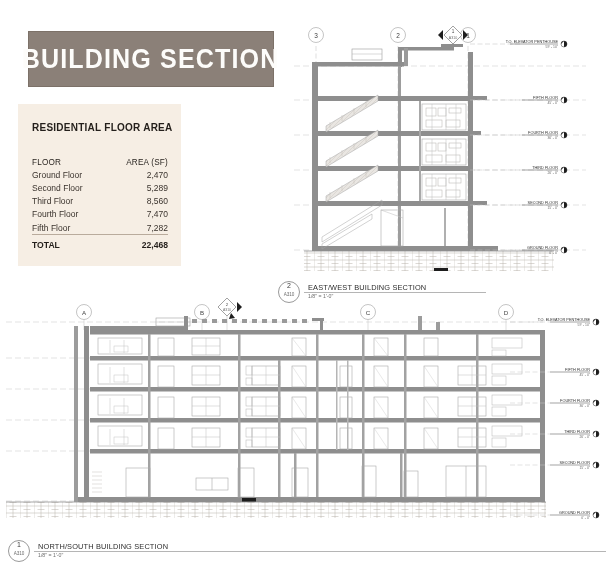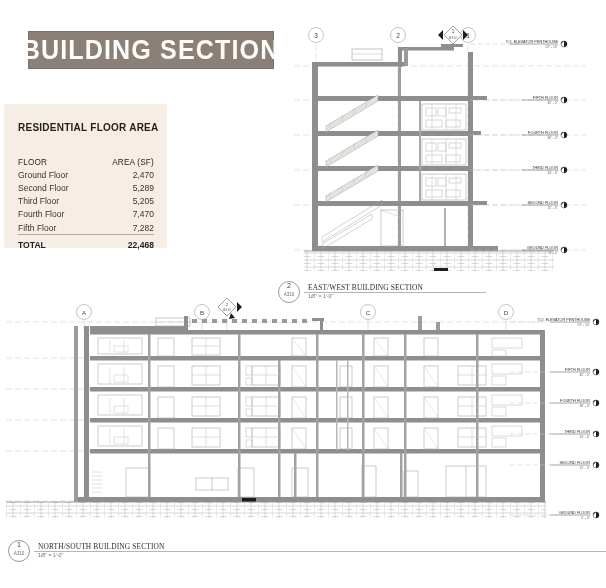--- a/index.html
+++ b/index.html
@@ -2,49 +2,49 @@
 <html><head>
 <meta charset="utf-8">
 <style>
   html,body{margin:0;padding:0;background:#ffffff;}
   body{width:606px;height:588px;position:relative;overflow:hidden;
        font-family:"Liberation Sans",sans-serif;color:#231f1c;}
 
   .sheet{position:absolute;inset:0;background:#fff;}
 
   
-  .title-banner{position:absolute;left:28px;top:31px;width:246px;height:38px;
+  .title-banner{position:absolute;left:28px;top:31px;width:246px;height:56px;
       background:#8b8078;border:1px solid #7c7168;display:flex;align-items:center;
       justify-content:center;box-sizing:border-box;}
   .title-banner span{color:#fdfcfa;font-size:27px;font-weight:bold;letter-spacing:1.2px;
       font-family:"Liberation Sans",sans-serif;transform:scaleX(.93);white-space:nowrap;}
 
   
-  .info-box{position:absolute;left:4px;top:104px;width:163px;height:144px;
+  .info-box{position:absolute;left:18px;top:104px;width:163px;height:162px;
       background:#f6eee4;box-sizing:border-box;}
   .info-title{position:absolute;left:14px;top:18px;font-size:10px;font-weight:bold;
       letter-spacing:.25px;color:#241f1b;white-space:nowrap;}
   .ftable{position:absolute;left:14px;top:52px;width:136px;border-collapse:collapse;}
   .ftable td{font-size:8.5px;color:#3a332d;padding:1.6px 0;white-space:nowrap;}
   .ftable td.num{text-align:right;}
   .ftable tr.head td{font-weight:normal;color:#241f1b;font-size:8.2px;letter-spacing:.2px;}
   .ftable tr.total td{font-weight:bold;color:#241f1b;font-size:8.6px;padding-top:5px;}
   .ftable tr.total td{border-top:1px solid #b9ab9c;}
 
   
   .dwg{position:absolute;}
   .dwg svg{display:block;}
 
   
   .tblock{position:absolute;font-family:"Liberation Sans",sans-serif;}
   .tblock .bub{position:absolute;left:0;top:0;width:22px;height:22px;border-radius:50%;
       border:.7px solid #9a9a9a;box-sizing:border-box;}
   .tblock .bnum{position:absolute;left:0;top:1px;width:22px;text-align:center;font-size:7px;color:#3b3b3b;}
   .tblock .bsheet{position:absolute;left:0;top:11px;width:22px;text-align:center;font-size:4.6px;color:#6b6b6b;}
-  .tblock .tname{position:absolute;left:30px;top:2px;font-size:7.4px;color:#2c2c2c;letter-spacing:.15px;white-space:nowrap;font-family:Liberation Serif, serif;}
+  .tblock .tname{position:absolute;left:30px;top:2px;font-size:7.4px;color:#2c2c2c;letter-spacing:.15px;white-space:nowrap;}
   .tblock .tscale{position:absolute;left:30px;top:12px;font-size:5.2px;color:#6e6e6e;white-space:nowrap;}
   .tblock .trule{position:absolute;left:26px;top:10.5px;height:1px;background:#b5b5b5;}
 </style>
 </head>
 <body>
 
 <div class="sheet">
 
   <div class="title-banner">
     <span>BUILDING SECTION</span>
@@ -61,21 +61,21 @@
       <tr>
         <td>Ground Floor</td>
         <td class="num">2,470</td>
       </tr>
       <tr>
         <td>Second Floor</td>
         <td class="num">5,289</td>
       </tr>
       <tr>
         <td>Third Floor</td>
-        <td class="num">5,205</td>
+        <td class="num">8,560</td>
       </tr>
       <tr>
         <td>Fourth Floor</td>
         <td class="num">7,470</td>
       </tr>
       <tr>
         <td>Fifth Floor</td>
         <td class="num">7,282</td>
       </tr>
       <tr class="total">

